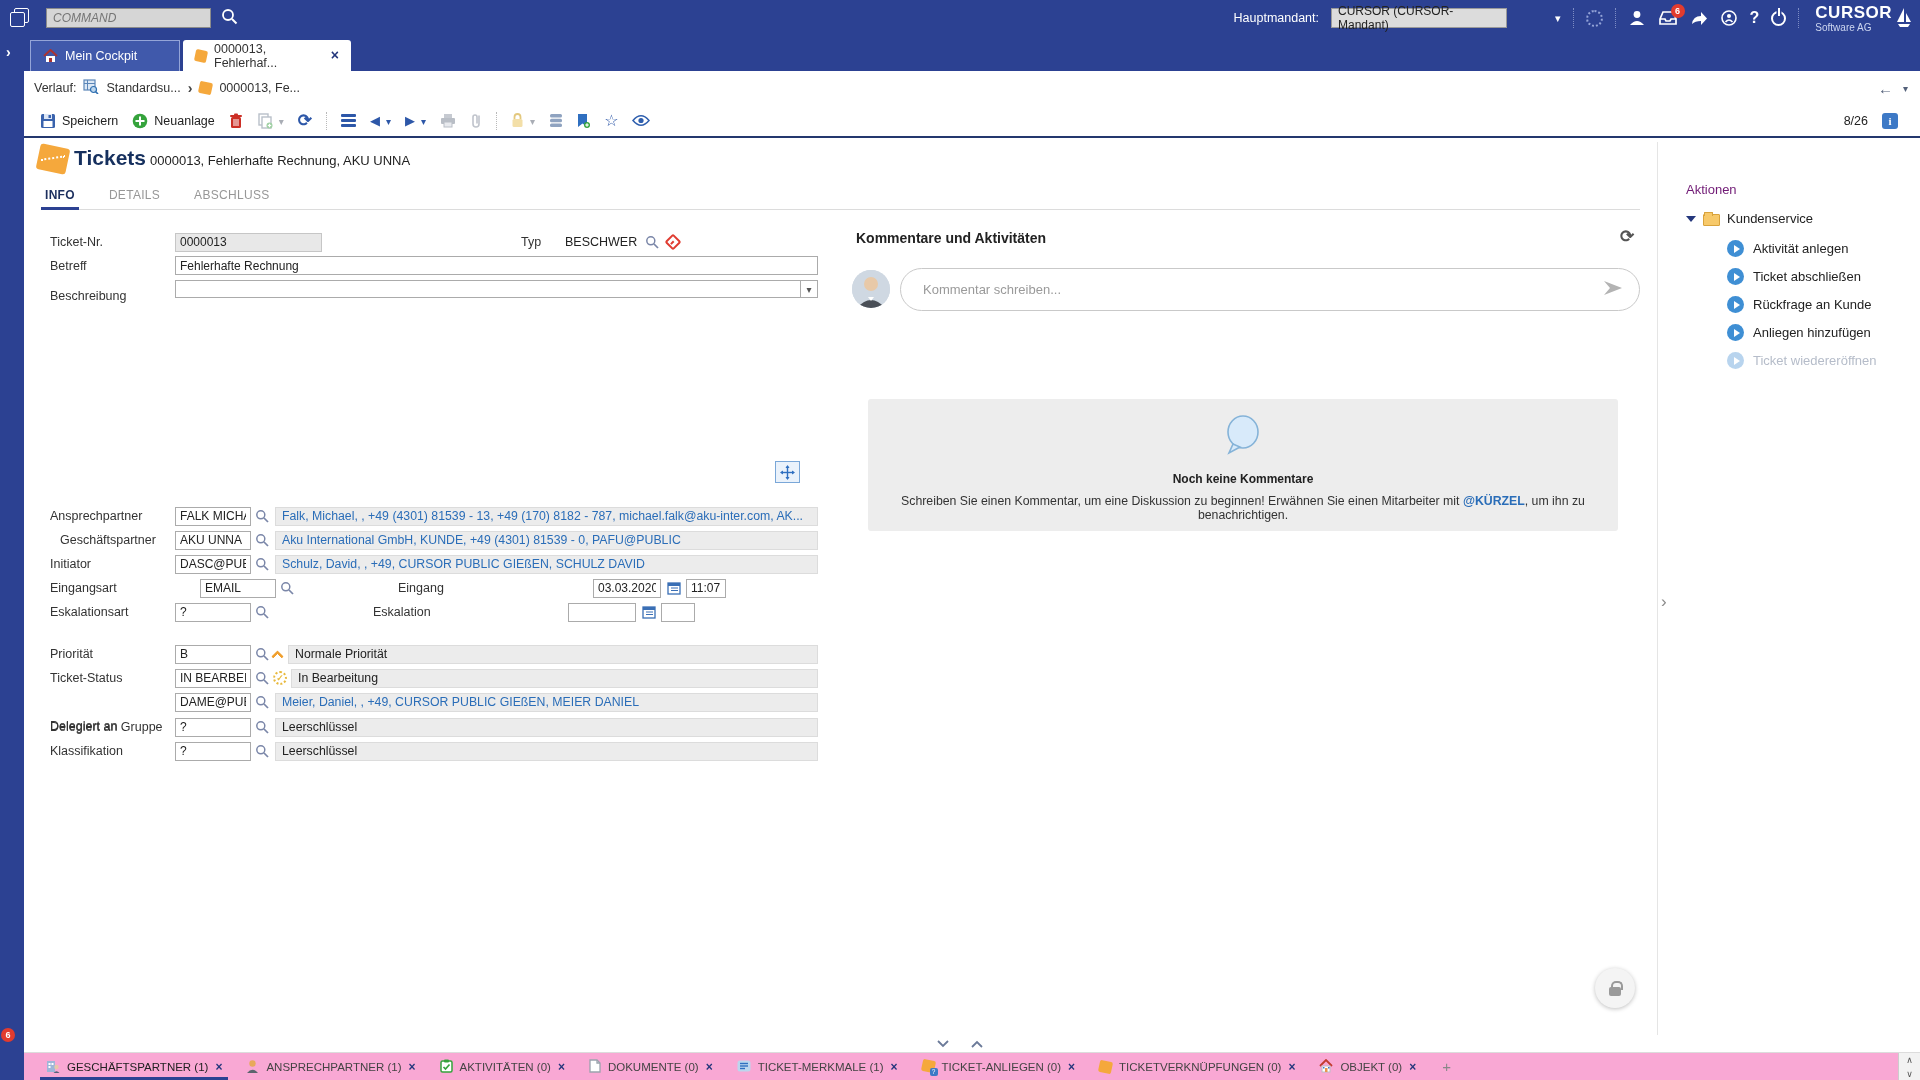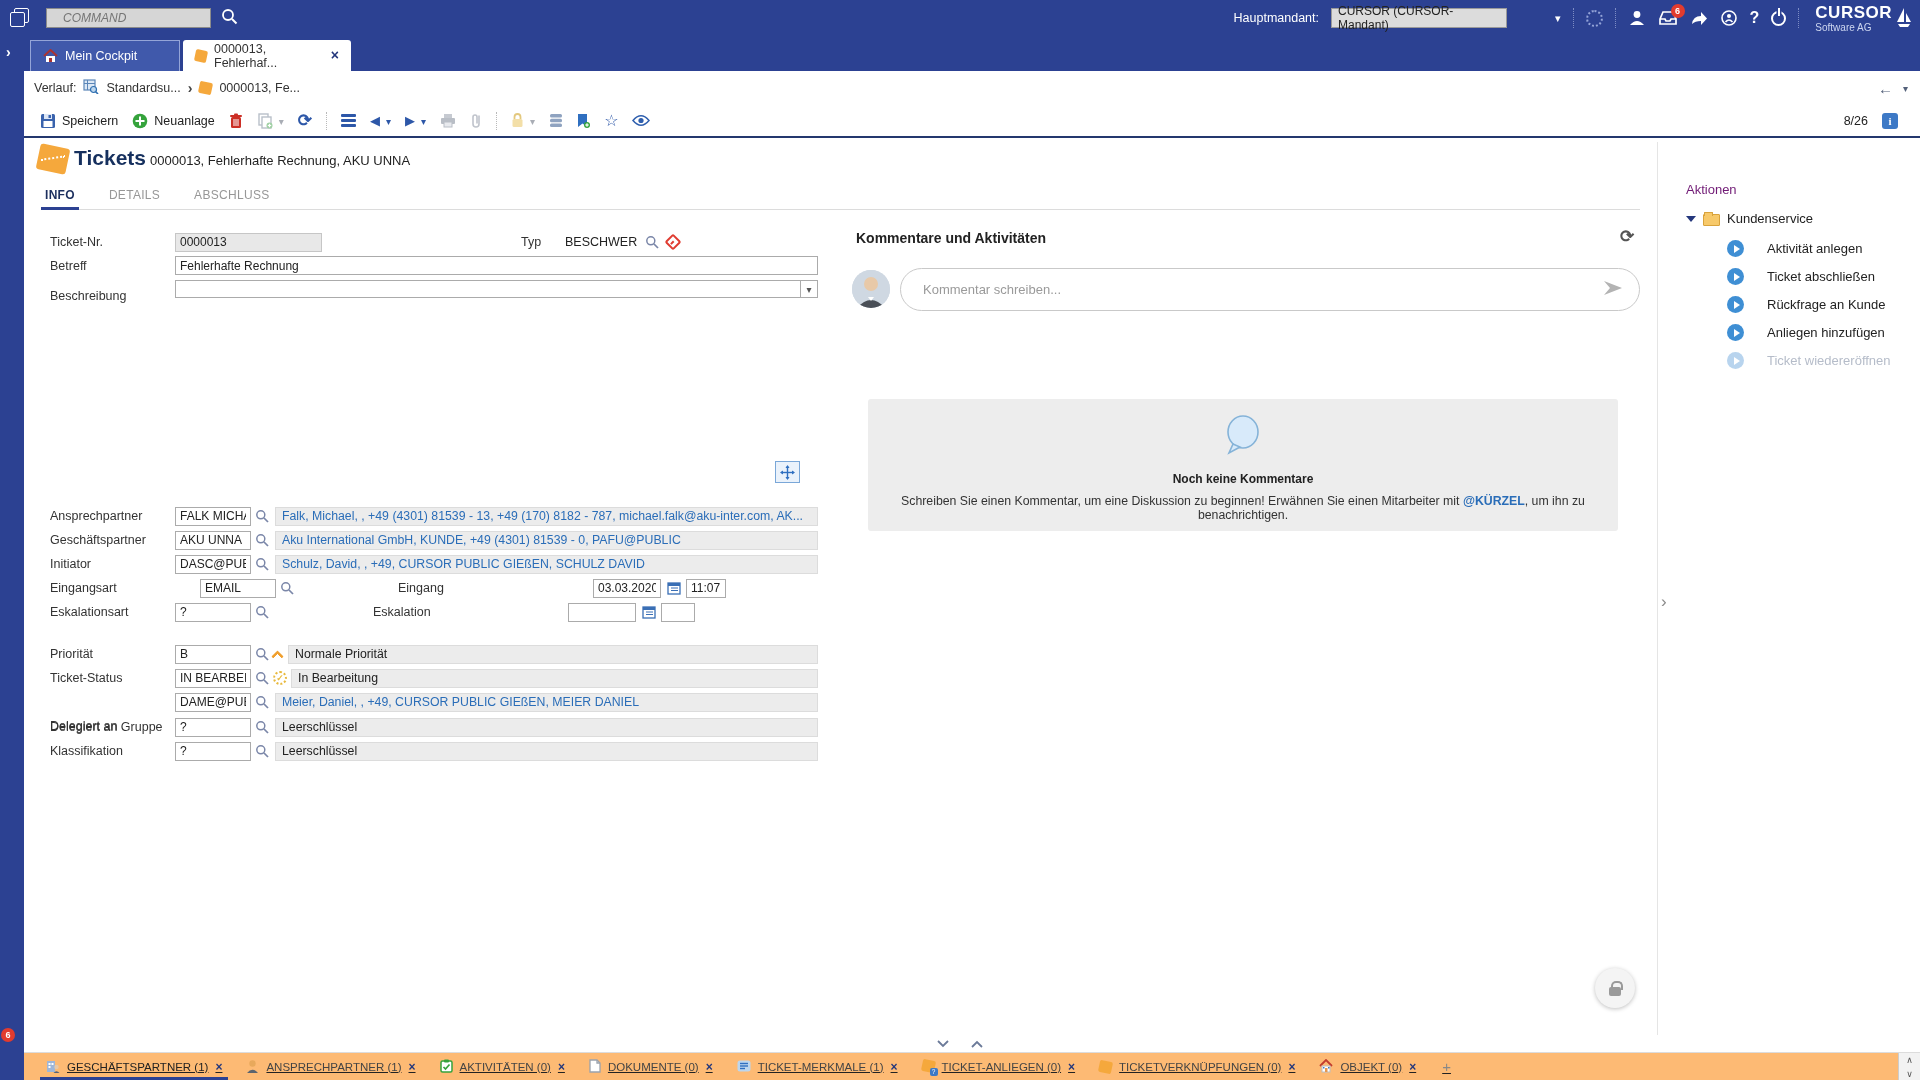--- a/index.html
+++ b/index.html
@@ -7,21 +7,21 @@
   body { font-family: "Liberation Sans", sans-serif; font-size: 12.5px; color: #222; background: #fff; }
   .abs { position: absolute; }
   .screen { position: relative; width: 1920px; height: 1080px; background: #fff; }
 
   
   .topbar { position: absolute; top: 0; left: 0; width: 1920px; height: 36px; background: #2c4192; display: flex; align-items: center; }
   .win-icon { margin-left: 10px; width: 20px; height: 20px; position: relative; }
   .win-icon::before, .win-icon::after { content: ""; position: absolute; width: 13px; height: 13px; border: 1.6px solid #fff; border-radius: 2px; background: #2c4192; }
   .win-icon::before { left: 4px; top: 0; }
   .win-icon::after { left: 0; top: 4px; }
-  .cmd-input { margin-left: 16px; width: 165px; height: 20px; background: #d6d6d6; border: 1px solid #8b8b8b; font-style: italic; color: #6e6e6e; font-size: 12px; padding: 0 16px; font-family: "Liberation Sans", sans-serif; }
+  .cmd-input { margin-left: 16px; width: 165px; height: 20px; background: #d6d6d6; border: 1px solid #8b8b8b; font-style: italic; color: #6e6e6e; font-size: 12px; padding: 0 6px; font-family: "Liberation Sans", sans-serif; }
   .mag-white { margin-left: 10px; }
   .tb-right { position: absolute; right: 8px; top: 0; height: 36px; display: flex; align-items: center; gap: 12px; color: #fff; }
   .hm-label { font-size: 12.5px; color: #fff; }
   .hm-value { width: 176px; height: 20px; background: #dcdcdc; color: #222; font-size: 12px; display: flex; align-items: center; padding: 0 6px; border: 1px solid #9a9a9a; }
   .caret-down-w::before { content: "▾"; color: #fff; font-size: 11px; }
   .vsep { width: 1px; height: 20px; border-left: 1px dotted #7d8cc4; }
   .spinner { width: 17px; height: 17px; border: 2px dotted #94a4d8; border-radius: 50%; }
   .q-icon::before { content: "?"; font-size: 16px; font-weight: bold; color: #fff; }
   .power-icon { width: 15px; height: 15px; border: 2px solid #fff; border-radius: 50%; position: relative; }
   .power-icon::before { content: ""; position: absolute; left: 4.5px; top: -5px; width: 2px; height: 8px; background: #fff; box-shadow: 0 0 0 1.5px #2c4192; }
@@ -121,34 +121,34 @@
   .empty-title { font-size: 12px; font-weight: bold; color: #222; margin-top: 12px; }
   .empty-text { font-size: 12.3px; color: #333; margin-top: 8px; }
   .mention { color: #2a6db8; font-weight: bold; }
 
   
   .act-title { position: absolute; left: 1686px; top: 182px; font-size: 13px; color: #701a75; }
   .act-group { position: absolute; left: 1686px; top: 211px; display: flex; align-items: center; gap: 7px; font-size: 13px; color: #222; }
   .tri-down { width: 0; height: 0; border-left: 5px solid transparent; border-right: 5px solid transparent; border-top: 6px solid #24377c; }
   .folder { width: 17px; height: 12px; background: #f7c96a; border: 1px solid #d9a33c; border-radius: 1px; position: relative; margin-top: 2px; }
   .folder::before { content: ""; position: absolute; left: 0; top: -3px; width: 7px; height: 3px; background: #f7c96a; border: 1px solid #d9a33c; border-bottom: none; border-radius: 1px 1px 0 0; }
-  .act-item { position: absolute; left: 1727px; display: flex; align-items: center; gap: 23px; font-size: 13px; color: #222; cursor: pointer; }
+  .act-item { position: absolute; left: 1727px; display: flex; align-items: center; gap: 9px; font-size: 13px; color: #222; cursor: pointer; }
   .play { width: 17px; height: 17px; border-radius: 50%; background: #3f8fd4; display: flex; align-items: center; justify-content: center; }
   .play::before { content: ""; width: 0; height: 0; border-left: 6px solid #fff; border-top: 4px solid transparent; border-bottom: 4px solid transparent; margin-left: 2px; }
   .act-item.disabled { color: #b5bcc9; cursor: default; }
   .act-item.disabled .play { background: #b8d4ee; }
 
   
   .lock-fab { position: absolute; left: 1595px; top: 968px; width: 40px; height: 40px; border-radius: 50%; background: #f4f4f4; box-shadow: 0 1px 4px rgba(0,0,0,.25); display: flex; align-items: center; justify-content: center; }
   .lock-glyph { width: 12px; height: 9px; background: #9a9a9a; border-radius: 2px; position: relative; margin-top: 6px; }
   .lock-glyph::before { content: ""; position: absolute; left: 2px; top: -6px; width: 8px; height: 7px; border: 2px solid #9a9a9a; border-bottom: none; border-radius: 5px 5px 0 0; }
   .collapse-handle { position: absolute; left: 0; top: 1035px; width: 1920px; height: 17px; display: flex; justify-content: center; gap: 22px; align-items: center; }
 
   
-  .bottombar { position: absolute; top: 1052px; left: 24px; width: 1896px; height: 28px; background: #fdba74; border-top: 1px solid #dcdcdc; display: flex; align-items: stretch; padding-left: 10px; text-decoration: underline; }
+  .bottombar { position: absolute; top: 1052px; left: 24px; width: 1896px; height: 28px; background: #f9a8d4; border-top: 1px solid #dcdcdc; display: flex; align-items: stretch; padding-left: 10px; }
   .btab { display: flex; align-items: center; gap: 7px; padding: 0 12px; font-size: 11.5px; color: #444; position: relative; cursor: pointer; white-space: nowrap; }
   .btab.active { color: #222; }
   .btab.active::after { content: ""; position: absolute; left: 6px; right: 6px; bottom: 0; height: 3px; background: #2c4192; }
   .btab .x-icon::before { font-size: 12px; }
   .plus-tab { display: flex; align-items: center; padding: 0 14px; color: #888; font-size: 15px; cursor: pointer; }
   .plus-tab::before { content: "+"; }
   .bscroll { position: absolute; right: 0; top: 0; width: 22px; height: 28px; border-left: 1px solid #ccc; background: #f2f2f2; display: flex; flex-direction: column; }
   .bscroll span { flex: 1; display: flex; align-items: center; justify-content: center; font-size: 9px; color: #555; cursor: pointer; }
   .up-ch::before { content: "∧"; }
   .dn-ch::before { content: "∨"; }
@@ -409,21 +409,21 @@
     <input class="inp keyinp" value="FALK MICHA" style="">
     <span class="mag" style="margin:0 6px 0 4px;">
         <svg width="14" height="14" viewBox="0 0 14 14">
           <circle cx="5.8" cy="5.8" r="4" fill="none" stroke="#7a86a8" stroke-width="1.5"></circle>
           <line x1="9" y1="9" x2="13" y2="13" stroke="#7a86a8" stroke-width="1.7"></line>
         </svg>
       </span>
     <span class="valbox linktext" style="flex:1;">Falk, Michael, , +49 (4301) 81539 - 13, +49 (170) 8182 - 787, michael.falk@aku-inter.com, AK...</span>
   </div>
 
-  <span class="flabel" style="top:533px;">Geschäftspartner</span>
+  <span class="flabel" style="top:533px;margin-left:10px;">Geschäftspartner</span>
   <div class="frow" style="left:175px;top:530px;width:643px;">
     <input class="inp keyinp" value="AKU UNNA" style="">
     <span class="mag" style="margin:0 6px 0 4px;">
         <svg width="14" height="14" viewBox="0 0 14 14">
           <circle cx="5.8" cy="5.8" r="4" fill="none" stroke="#7a86a8" stroke-width="1.5"></circle>
           <line x1="9" y1="9" x2="13" y2="13" stroke="#7a86a8" stroke-width="1.7"></line>
         </svg>
       </span>
     <span class="valbox linktext" style="flex:1;">Aku International GmbH, KUNDE, +49 (4301) 81539 - 0, PAFU@PUBLIC</span>
   </div>

